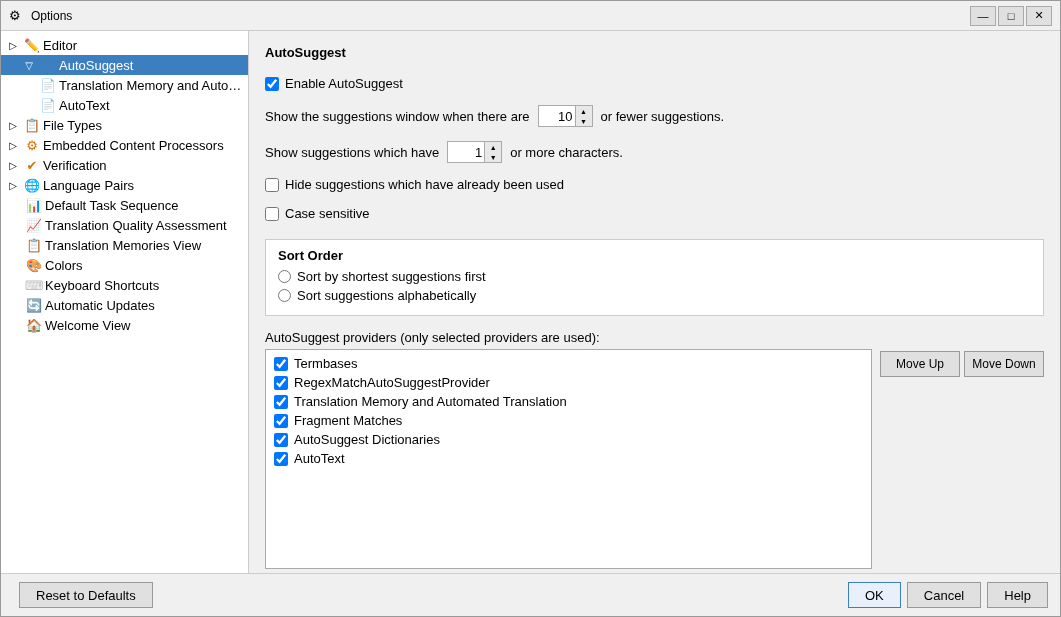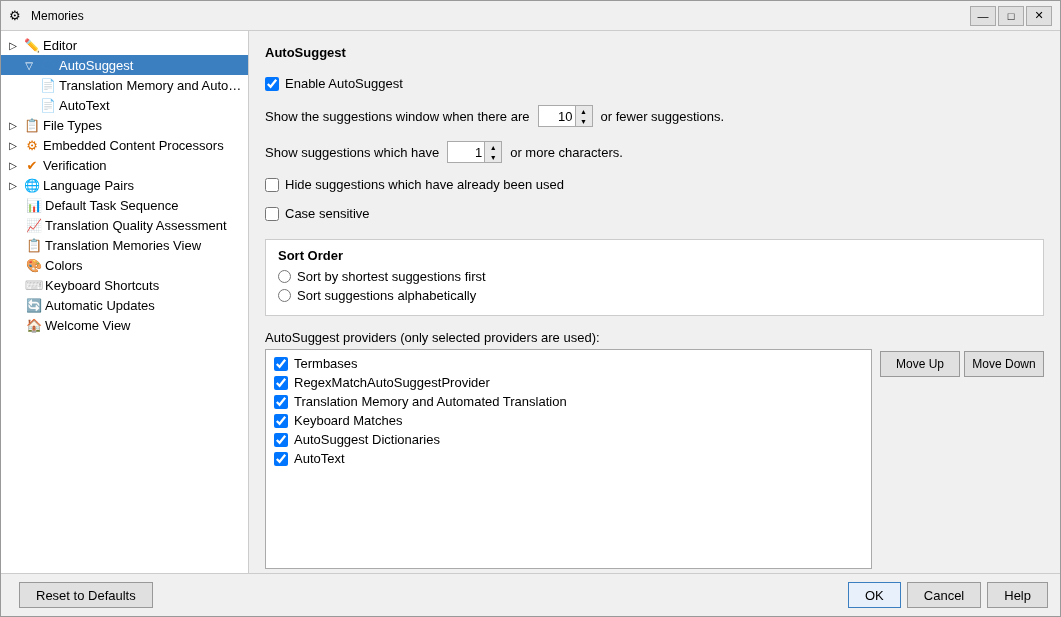--- a/index.html
+++ b/index.html
@@ -50,21 +50,21 @@
     input[type="checkbox"] { width: 14px; height: 14px; cursor: pointer; }
     input[type="radio"] { width: 13px; height: 13px; cursor: pointer; }
   </style>
 </head>
 <body>
 
 <div class="window">
 
   <div class="title-bar">
     <span class="title-bar-icon">⚙</span>
-    <span class="title-text">Memories</span>
+    <span class="title-text">Options</span>
     <div class="title-buttons">
       <button class="title-btn">—</button>
       <button class="title-btn">□</button>
       <button class="title-btn close">✕</button>
     </div>
   </div>
 
   <div class="content">
 
     <div class="sidebar">
@@ -217,21 +217,21 @@
             <div class="provider-row">
               <input type="checkbox" checked="" style="">
               <span>RegexMatchAutoSuggestProvider</span>
             </div>
             <div class="provider-row">
               <input type="checkbox" checked="" style="">
               <span>Translation Memory and Automated Translation</span>
             </div>
             <div class="provider-row">
               <input type="checkbox" checked="" style="">
-              <span>Keyboard Matches</span>
+              <span>Fragment Matches</span>
             </div>
             <div class="provider-row">
               <input type="checkbox" checked="" style="">
               <span>AutoSuggest Dictionaries</span>
             </div>
             <div class="provider-row">
               <input type="checkbox" checked="" style="">
               <span>AutoText</span>
             </div>
           </div>

